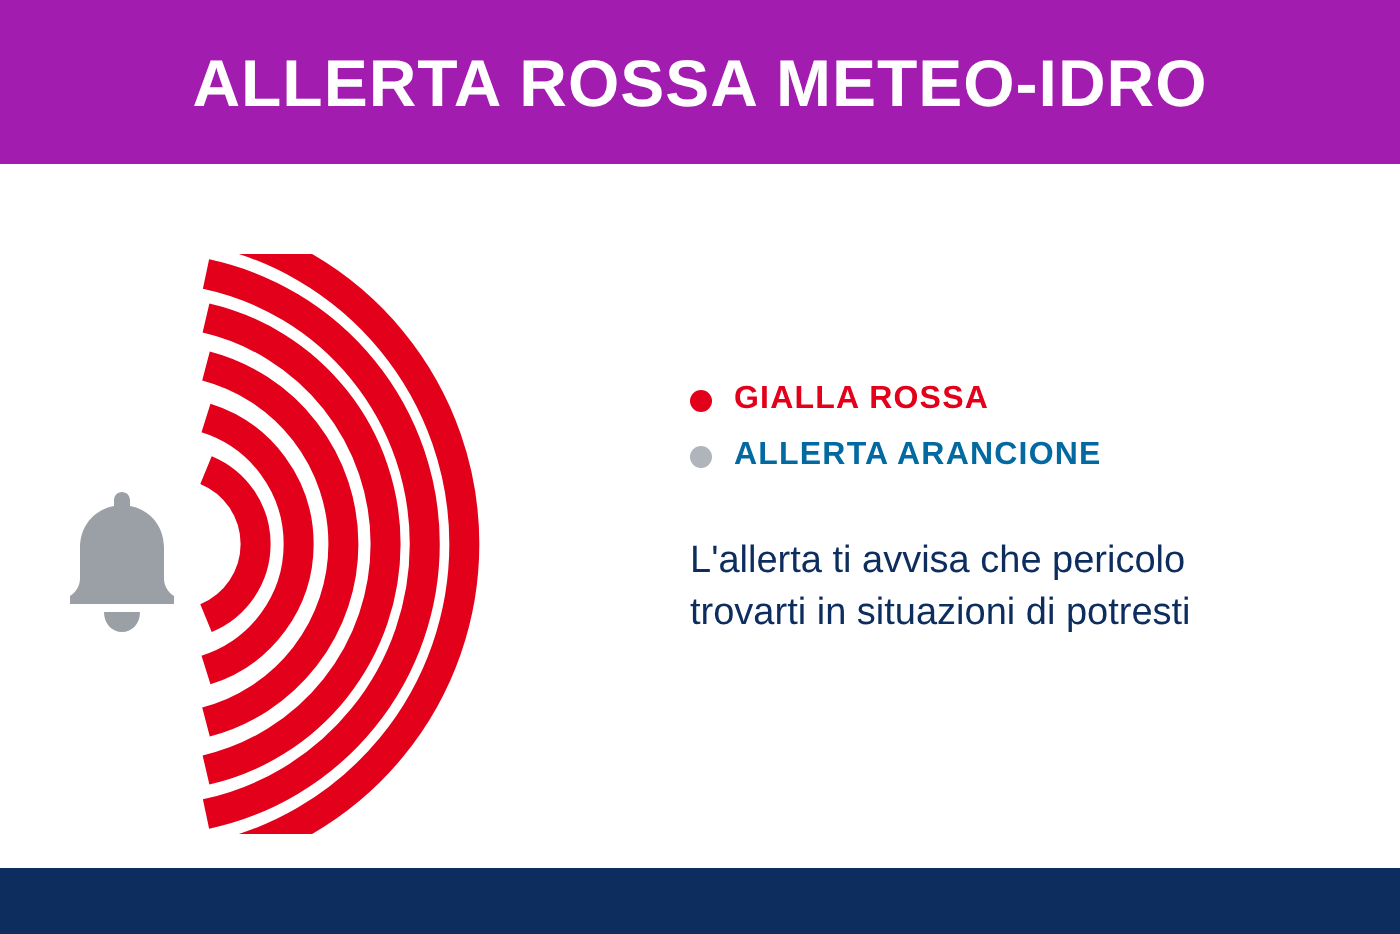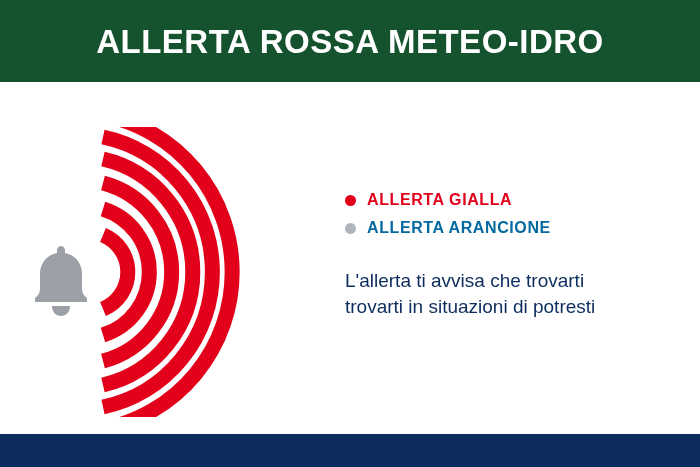--- a/index.html
+++ b/index.html
@@ -20,21 +20,21 @@
     background: #ffffff;
     box-sizing: border-box;
   }
   
   .header-band {
     position: absolute;
     left: 0;
     top: 0;
     width: 700px;
     height: 82px;
-    background: #14532d;
+    background: #a21caf;
     display: flex;
     align-items: center;
     justify-content: center;
   }
   .header-title {
     color: #ffffff;
     font-size: 33px;
     font-weight: bold;
     letter-spacing: 0.5px;
     text-align: center;
@@ -144,30 +144,30 @@
           <path d="M8 10 A 138 138 0 0 1 8 280" stroke-width="15"></path>
           <path d="M8 -12 A 160 160 0 0 1 8 302" stroke-width="15"></path>
         </g>
       </svg>
     </div>
 
     <div class="info-col">
       <ul class="legend">
         <li class="legend-item lvl-red">
           <span class="dot" style="background:#e2001a;"></span>
-          <span class="legend-label">ALLERTA GIALLA</span>
+          <span class="legend-label">GIALLA ROSSA</span>
         </li>
         <li class="legend-item lvl-muted">
           <span class="dot" style="background:#b0b5bb;"></span>
           <span class="legend-label">ALLERTA ARANCIONE</span>
         </li>
       </ul>
 
       <div class="description">
-        <div>L'allerta ti avvisa che trovarti</div>
+        <div>L'allerta ti avvisa che pericolo</div>
         <div>trovarti in situazioni di potresti</div>
       </div>
     </div>
 
   </div>
 
   <div class="footer-band"></div>
 
 </div>
 

